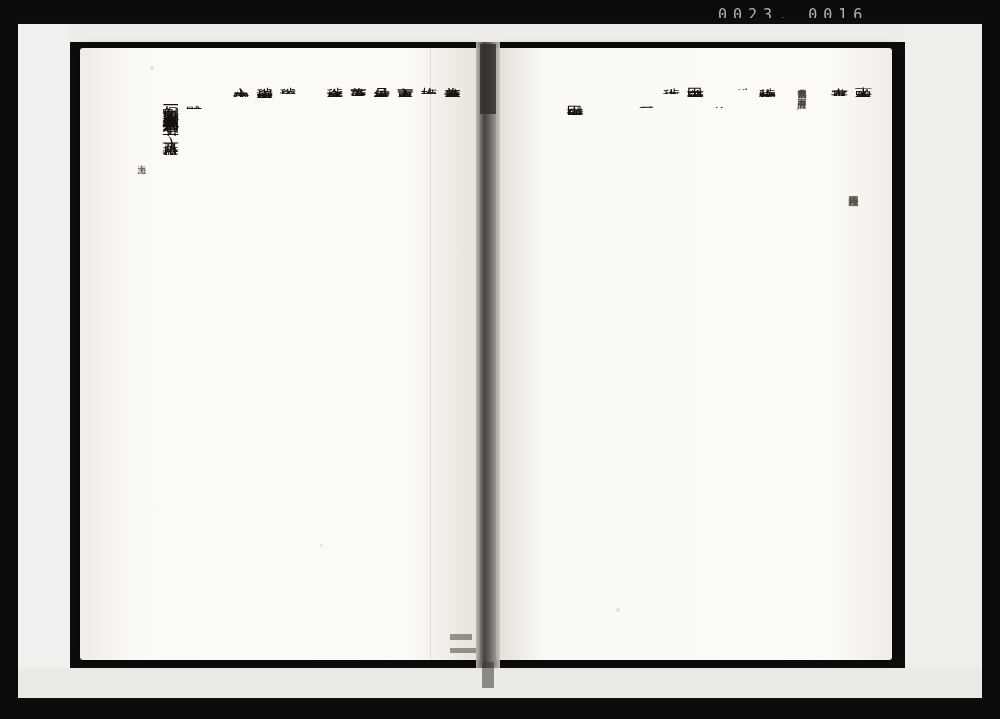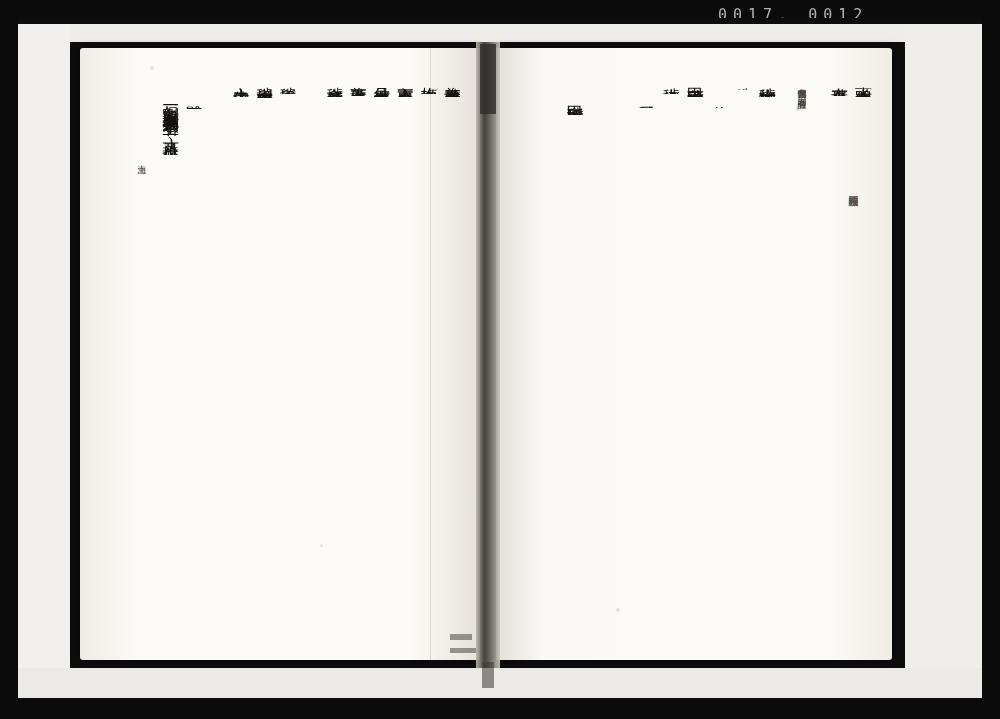--- a/index.html
+++ b/index.html
@@ -212,21 +212,21 @@
   .fold {
     position: absolute;
     background: rgba(120,112,100,0.18);
   }
 </style>
 </head>
 <body>
 
 <div id="page">
 
-  <div class="frame-id">0017. 0012</div>
+  <div class="frame-id">0023. 0016</div>
 
   <div class="film-border"></div>
   <div class="strip-top"></div>
   <div class="strip-left"></div>
   <div class="strip-right"></div>
   <div class="strip-bottom"></div>
 
   <div class="book">
 
     <div class="leaf left">

